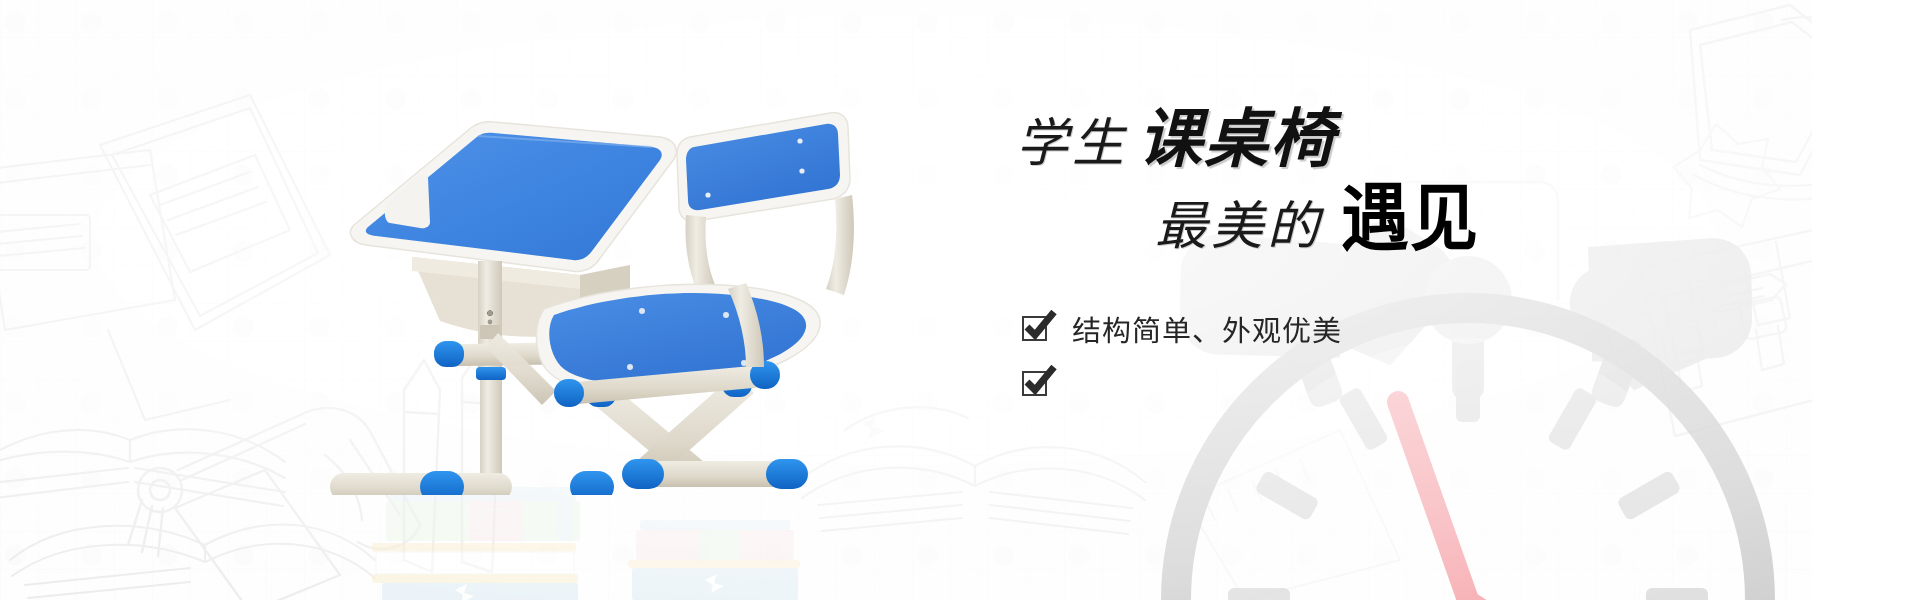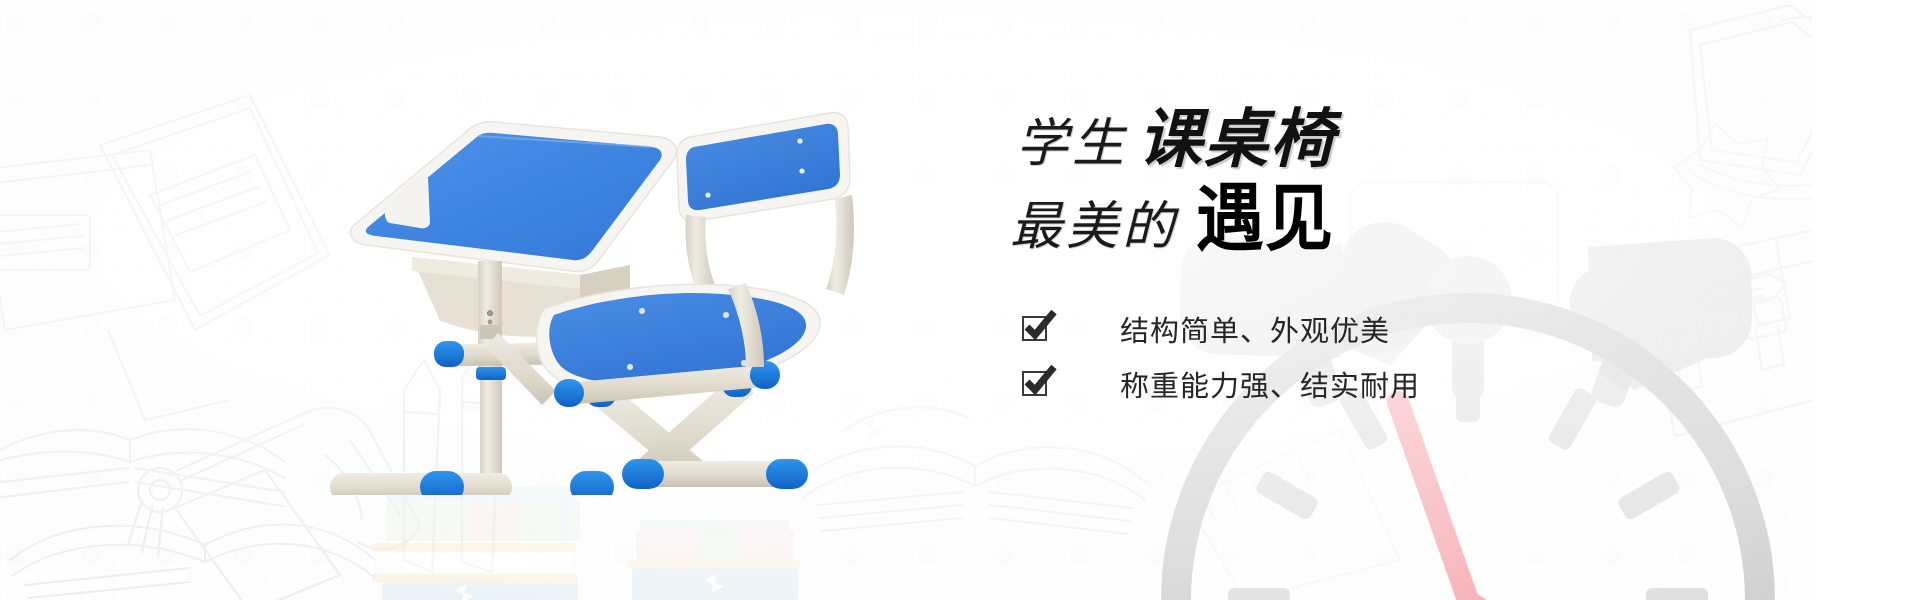--- a/index.html
+++ b/index.html
@@ -69,20 +69,21 @@
     display: block;
     white-space: nowrap;
     line-height: 1;
     margin-left: 6px;
   }
   .hl-line2 {
     display: block;
     white-space: nowrap;
     line-height: 1;
     margin-top: 10px;
+    text-align: center;
   }
   .script-light {
     font-family: "Liberation Serif", "DejaVu Serif", serif;
     font-size: 52px;
     font-style: italic;
     font-weight: 400;
     color: #1a1a1a;
     letter-spacing: 4px;
     vertical-align: baseline;
     text-shadow: 1px 1px 0 rgba(120,120,120,0.35);
@@ -114,21 +115,20 @@
   .features {
     position: absolute;
     left: 1022px;
     top: 300px;
     width: 560px;
   }
   .feature-row {
     display: flex;
     align-items: center;
     height: 55px;
-    gap: 48px;
   }
   .check-icon {
     position: relative;
     width: 30px;
     height: 30px;
     flex: 0 0 30px;
     margin-right: 20px;
   }
   .check-icon .box {
     position: absolute;
@@ -449,19 +449,18 @@
       <span class="feature-text">结构简单、外观优美</span>
     </div>
 
     <div class="feature-row">
       <span class="check-icon">
         <span class="box"></span>
         <svg viewBox="0 0 34 34" xmlns="http://www.w3.org/2000/svg">
           <path d="M4,17 L12,25 L31,2" fill="none" stroke="#2b2b2b" stroke-width="7" stroke-linecap="butt" stroke-linejoin="miter"></path>
         </svg>
       </span>
-      <span class="feature-text">称重能力强、结实耐用</span>
     </div>
 
 
   </div>
 
 </div>
 
 </body></html>

